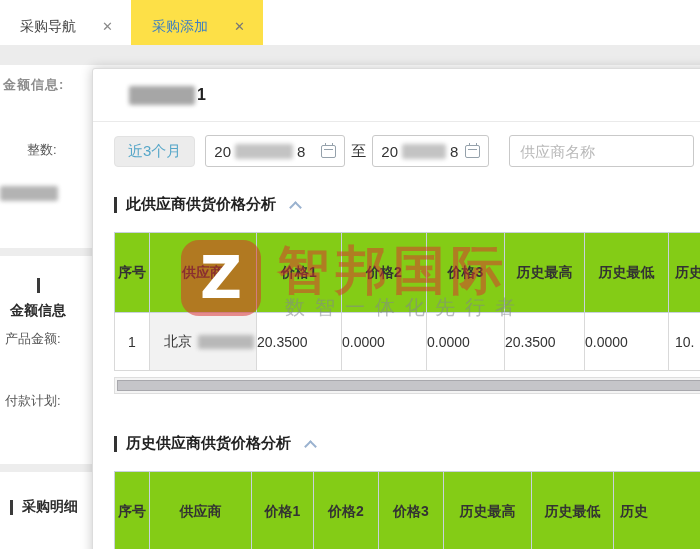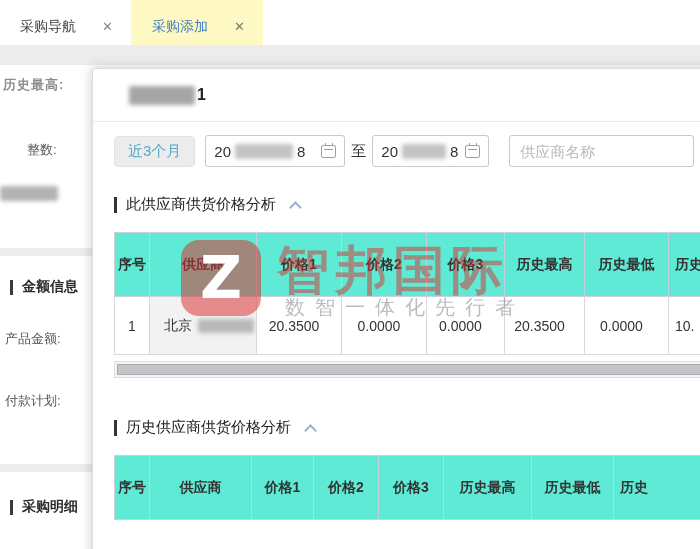--- a/index.html
+++ b/index.html
@@ -5,39 +5,39 @@
   * { margin:0; padding:0; box-sizing:border-box; }
   html,body { width:700px; height:549px; overflow:hidden; background:#fff;
     font-family:"Liberation Sans","DejaVu Sans",sans-serif; color:#333; }
   .stage { position:relative; width:700px; height:549px; overflow:hidden; }
 
   
   .tabbar { position:absolute; left:0; top:0; width:700px; height:45px; background:#fff; display:flex; }
   .tab { display:flex; align-items:center; gap:26px; padding:0 18px 0 20px; height:53px;
          font-size:14px; color:#444; cursor:default; }
   .tab .close { color:#8a8a8a; font-size:13px; }
-  .tab.active { background:#fef9c3; color:#3e7fc1;padding-left:21px; }
+  .tab.active { background:#fde047; color:#3e7fc1;padding-left:21px; }
   .tab.active .close { color:#777; }
 
   
   .strip { position:absolute; left:0; top:45px; width:700px; height:22px; background:#ececec; }
 
   
   .underpage { position:absolute; left:0; top:65px; width:700px; height:484px; background:#fff; }
   .lbl { position:absolute; font-size:13px; color:#555; white-space:nowrap; }
   .lbl-loc { left:3px; top:11px; color:#8d8d8d; font-weight:bold; letter-spacing:1px; }
   .lbl-int { left:27px; top:76px; }
   .blurblock { background:#b3b3b3; border-radius:2px; filter:blur(2px); }
   .lp-blur { position:absolute; left:0px; top:121px; width:58px; height:15px; }
   .divider { position:absolute; left:0; width:92px; height:8px; background:#ededed; }
   .div1 { top:183px; } .div2 { top:399px; }
   .sec-left { position:absolute; display:flex; align-items:center; gap:9px; }
   .sec-left .bar { width:3px; height:15px; background:#3a3a3a; }
   .sec-left .t { font-size:14px; font-weight:bold; color:#2b2b2b; white-space:nowrap; }
-  .sl-amount { left:10px; top:213px; }
+  .sl-amount { left:10px; top:213px;flex-direction:column; }
   .sl-detail { left:10px; top:433px; }
   .lbl-prod { left:5px; top:265px; }
   .lbl-pay  { left:5px; top:327px; }
 
   
   .modal { position:absolute; left:92px; top:68px; width:700px; height:600px; background:#fff;
            border:1px solid #dcdcdc; border-radius:3px; box-shadow:0 0 12px rgba(0,0,0,.22); }
   .m-title { height:53px; border-bottom:1px solid #eaeaea; display:flex; align-items:center; padding-left:36px; }
   .m-title .tblur { width:66px; height:19px; background:#a6a6a6; border-radius:2px; filter:blur(2px); }
   .m-title .tnum { font-size:16px; font-weight:bold; color:#222; margin-left:2px; }
@@ -56,31 +56,31 @@
   .cal { width:15px; height:13px; border:1px solid #95a1ab; border-radius:2px; position:relative; flex:0 0 auto; margin-left:auto; }
   .cal::before { content:""; position:absolute; left:2px; right:2px; top:3px; border-top:1px solid #95a1ab; }
   .cal::after { content:""; position:absolute; left:3px; top:-3px; width:1px; height:3px; background:#95a1ab; box-shadow:7px 0 0 #95a1ab; }
   .supinp { width:185px; height:32px; border:1px solid #c9c9c9; border-radius:3px; margin-left:20px;
             font-size:15px; padding:0 10px; color:#333; font-family:inherit; outline:none; }
   .supinp::placeholder { color:#b9b9b9; }
 
   
   .msec { display:flex; align-items:center; gap:9px; margin:28px 0 0 21px; }
   .msec .bar { width:3px; height:16px; background:#333; }
-  .msec .t { font-size:15px; font-weight:normal; color:#222; }
+  .msec .t { font-size:15px; font-weight:bold; color:#222; }
   .chev { width:9px; height:9px; border-top:2px solid #9ab2cf; border-left:2px solid #9ab2cf;
           transform:rotate(45deg); margin:5px 0 0 6px; }
 
   
   .ptable { border-collapse:collapse; table-layout:fixed; margin:18px 0 0 21px; }
   .ptable th, .ptable td { border:1px solid #cdd3da; font-size:14px; color:#333; overflow:hidden; white-space:nowrap; }
-  .ptable thead th { background:#5eead4; font-weight:bold; height:64px; border-color:#c8d1dd; text-align:center; }
+  .ptable thead th { background:#84cc16; font-weight:bold; height:80px; border-color:#c8d1dd; text-align:center; }
   .ptable tbody td { height:58px; background:#fff; border-color:#d9d9d9; }
   .ptable td.c { text-align:center; }
-  .ptable td.r { text-align:center; padding-right:10px; }
+  .ptable td.r { text-align:left; padding-right:10px; }
   .ptable th.last, .ptable td.last { text-align:left; padding-left:6px; }
   .sup-cell { background:#f2f2f2 !important; padding-left:14px; }
   .sup-cell .inner { display:flex; align-items:center; gap:6px; }
   .sup-blur { width:56px; height:14px; background:#b8b8b8; border-radius:2px; filter:blur(2px); }
 
   
   .hscroll { margin:6px 0 0 21px; width:662px; height:17px; background:#f4f4f4; border:1px solid #dedede; padding:2px; }
   .hthumb { width:97.5%; height:11px; background:#c5c5c9; border:1px solid #a8a8ad; }
 
   
@@ -105,21 +105,21 @@
     </div>
     <div class="tab active">
       <span>采购添加</span>
       <span class="close">✕</span>
     </div>
   </div>
 
   <div class="strip"></div>
 
   <div class="underpage">
-    <div class="lbl lbl-loc">历史最高:</div>
+    <div class="lbl lbl-loc">金额信息:</div>
     <div class="lbl lbl-int">整数:</div>
     <div class="blurblock lp-blur"></div>
     <div class="divider div1"></div>
     <div class="sec-left sl-amount">
       <div class="bar"></div>
       <div class="t">金额信息</div>
     </div>
     <div class="lbl lbl-prod">产品金额:</div>
     <div class="lbl lbl-pay">付款计划:</div>
     <div class="divider div2"></div>

